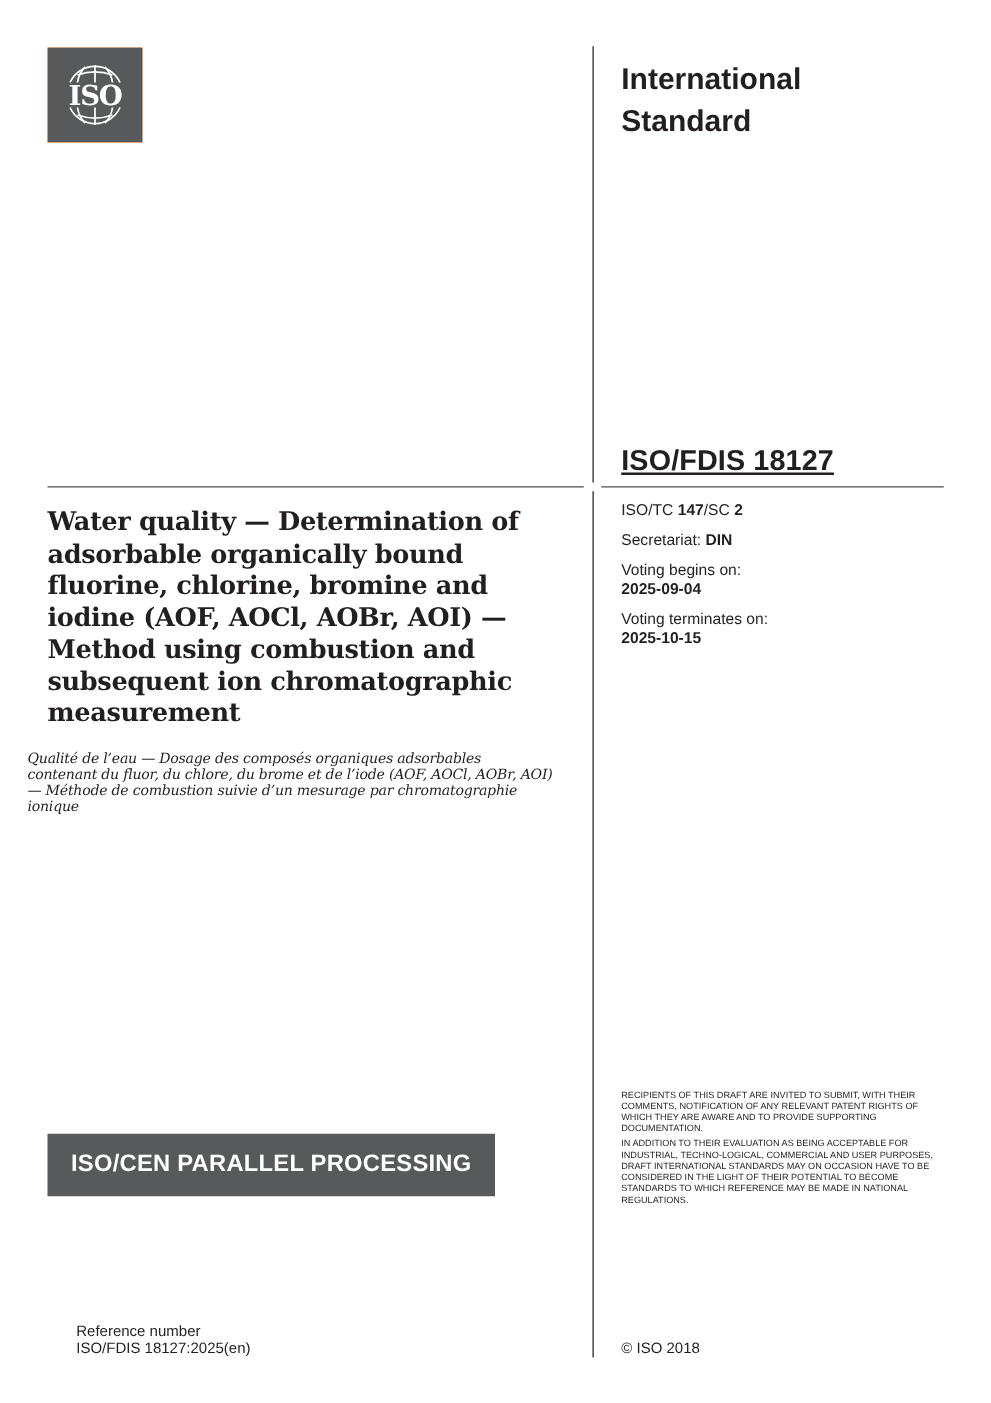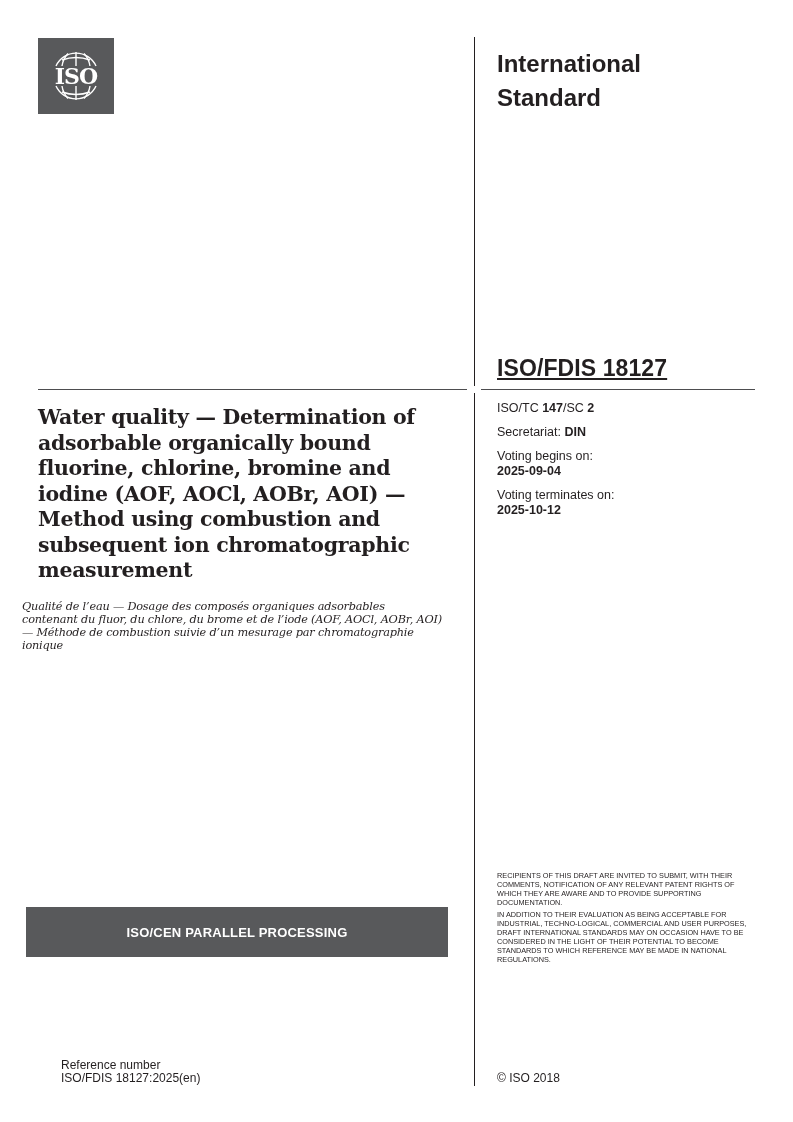--- a/index.html
+++ b/index.html
@@ -23,21 +23,21 @@
   .meta { position: absolute; left: 497px; top: 401px; font-size: 12.5px; line-height: 15px; color: #231f20; }
   .meta .row { margin-bottom: 9px; }
   .meta b { font-weight: 700; }
 
   .title-en { position: absolute; left: 38px; top: 405px; width: 420px; font-size: 20.5px; line-height: 25.5px; font-weight: 700; color: #231f20; letter-spacing: -0.3px; }
   .title-fr { position: absolute; left: 22px; top: 600px; width: 420px; font-size: 11.3px; line-height: 13px; font-style: italic; color: #231f20; letter-spacing: -0.2px; }
 
   .notice { position: absolute; left: 497px; top: 871px; width: 262px; font-size: 7.3px; line-height: 9px; color: #231f20; text-transform: uppercase; }
   .notice p { margin: 0 0 3px 0; }
 
-  .banner { position: absolute; left: 26px; top: 907px; width: 422px; height: 50px; background: #58595b; color: #ffffff; font-size: 13px; font-weight: 700; display: flex; align-items: center; justify-content: center; letter-spacing: 0.2px; }
+  .banner { position: absolute; left: 38px; top: 907px; width: 358px; height: 50px; background: #58595b; color: #ffffff; font-size: 19px; font-weight: 700; display: flex; align-items: center; justify-content: center; letter-spacing: 0.2px; }
 
   .ref { position: absolute; left: 38px; top: 1059px; font-size: 12px; line-height: 13px; color: #231f20; margin-left: 23px; }
   .copyright { position: absolute; left: 497px; top: 1072px; font-size: 12px; line-height: 13px; color: #231f20; }
 </style>
 </head>
 <body>
 
 <div class="logo">
   <svg viewBox="0 0 76 76" xmlns="http://www.w3.org/2000/svg">
     <rect x="0" y="0" width="76" height="76" fill="#58595b"></rect>
@@ -71,21 +71,21 @@
 
 <div class="meta sans">
   <div class="row"><span>ISO/TC </span><b>147</b><span>/SC </span><b>2</b></div>
   <div class="row"><span>Secretariat: </span><b>DIN</b></div>
   <div class="row">
     <div>Voting begins on:</div>
     <b>2025-09-04</b>
   </div>
   <div class="row">
     <div>Voting terminates on:</div>
-    <b>2025-10-12</b>
+    <b>2025-10-15</b>
   </div>
 </div>
 
 <div class="title-en serif">Water quality — Determination of adsorbable organically bound fluorine, chlorine, bromine and iodine (AOF, AOCl, AOBr, AOI) — Method using combustion and subsequent ion chromatographic measurement</div>
 <div class="title-fr serif">Qualité de l’eau — Dosage des composés organiques adsorbables contenant du fluor, du chlore, du brome et de l’iode (AOF, AOCl, AOBr, AOI) — Méthode de combustion suivie d’un mesurage par chromatographie ionique</div>
 
 <div class="notice sans">
   <p>RECIPIENTS OF THIS DRAFT ARE INVITED TO SUBMIT, WITH THEIR COMMENTS, NOTIFICATION OF ANY RELEVANT PATENT RIGHTS OF WHICH THEY ARE AWARE AND TO PROVIDE SUPPORTING DOCUMENTATION.</p>
   <p>IN ADDITION TO THEIR EVALUATION AS BEING ACCEPTABLE FOR INDUSTRIAL, TECHNO-LOGICAL, COMMERCIAL AND USER PURPOSES, DRAFT INTERNATIONAL STANDARDS MAY ON OCCASION HAVE TO BE CONSIDERED IN THE LIGHT OF THEIR POTENTIAL TO BECOME STANDARDS TO WHICH REFERENCE MAY BE MADE IN NATIONAL REGULATIONS.</p>
 </div>

